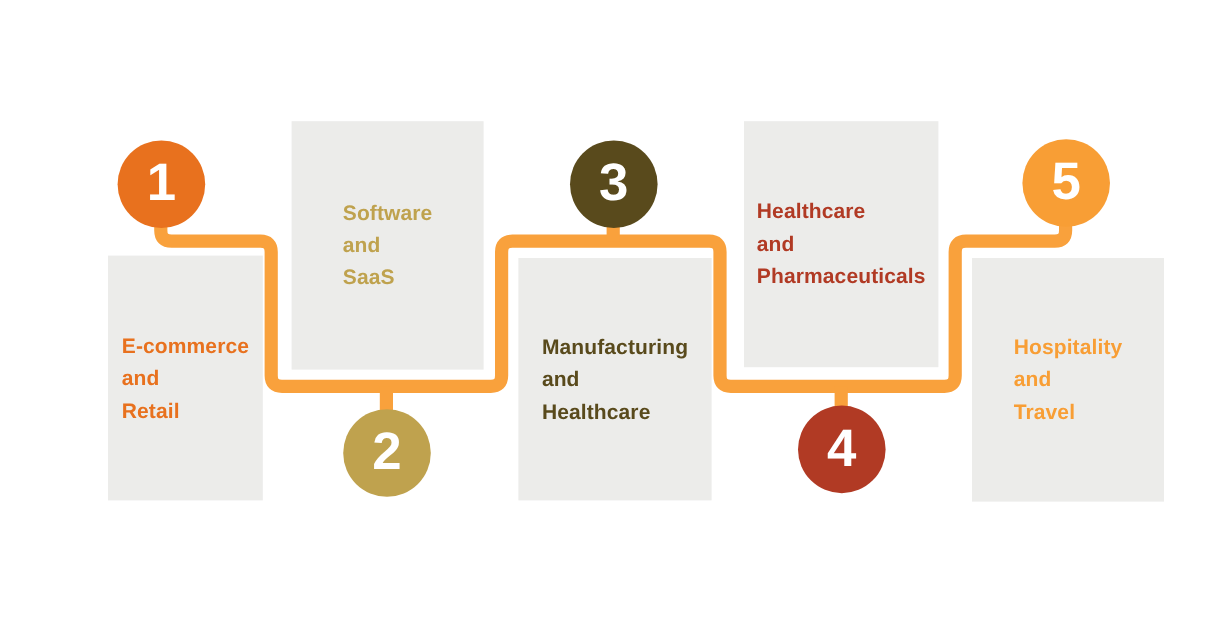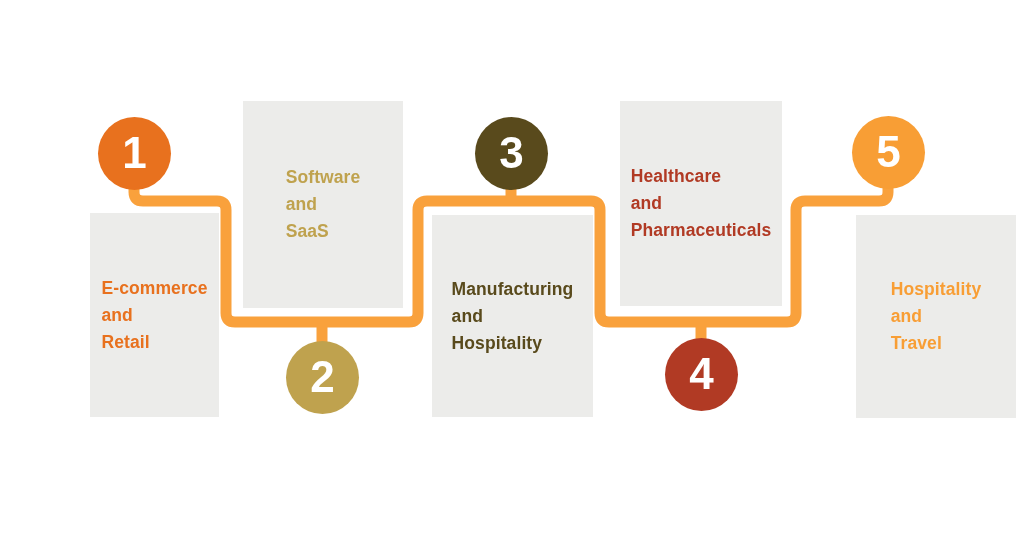--- a/index.html
+++ b/index.html
@@ -27,21 +27,21 @@
     font-weight:700;
     font-size:17.5px;
     line-height:27px;
     letter-spacing:0.1px;
     color:var(--step-color,#333);
   }
   .card-1{left:54px;top:213px;width:129px;height:204px;margin-left:36px;}
   .card-2{left:243px;top:101px;width:160px;height:207px;}
   .card-3{left:432px;top:215px;width:161px;height:202px;}
   .card-4{left:620px;top:101px;width:162px;height:205px;}
-  .card-5{left:810px;top:215px;width:160px;height:203px;margin-left:46px;}
+  .card-5{left:810px;top:215px;width:160px;height:203px;}
 
   
   .circle{
     position:absolute;width:73px;height:73px;border-radius:50%;
     background:var(--step-color,#888);
     display:flex;align-items:center;justify-content:center;
     z-index:3;
   }
   .circle-number{
     color:#ffffff;font-weight:700;font-size:44px;line-height:1;
@@ -71,21 +71,21 @@
 Retail</div>
   </div>
   <div class="card card-2" style="--step-color: #BFA24E;">
     <div class="card-label">Software
 and
 SaaS</div>
   </div>
   <div class="card card-3" style="--step-color: #594A1C;">
     <div class="card-label">Manufacturing
 and
-Hospitality</div>
+Healthcare</div>
   </div>
   <div class="card card-4" style="--step-color: #B13A24;">
     <div class="card-label">Healthcare
 and
 Pharmaceuticals</div>
   </div>
   <div class="card card-5" style="--step-color: #F89E35;">
     <div class="card-label">Hospitality
 and
 Travel</div>

